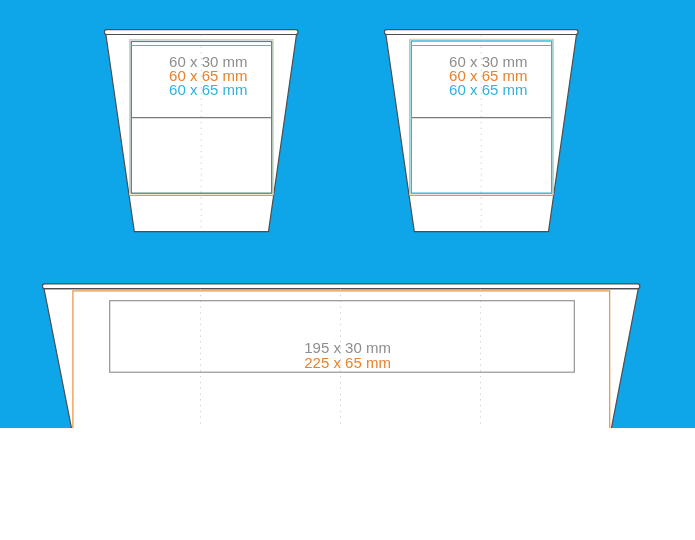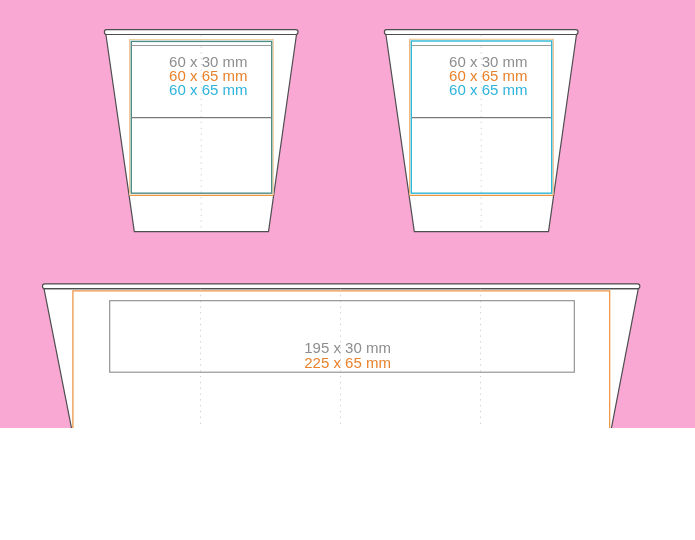--- a/index.html
+++ b/index.html
@@ -1,16 +1,16 @@
 <!DOCTYPE html>
 <html><head>
 <meta charset="utf-8">
 <style>
   html,body{margin:0;padding:0;background:#ffffff;}
-  .stage{position:relative;width:695px;height:428px;background:#f9a8d4;overflow:hidden;}
+  .stage{position:relative;width:695px;height:428px;background:#0ea5e9;overflow:hidden;}
   svg{display:block;}
   text{font-family:"Liberation Sans",sans-serif;}
 </style>
 </head>
 <body>
 <div class="stage">
 <svg width="695" height="540" viewBox="0 0 695 540">
 
 <g>
 

